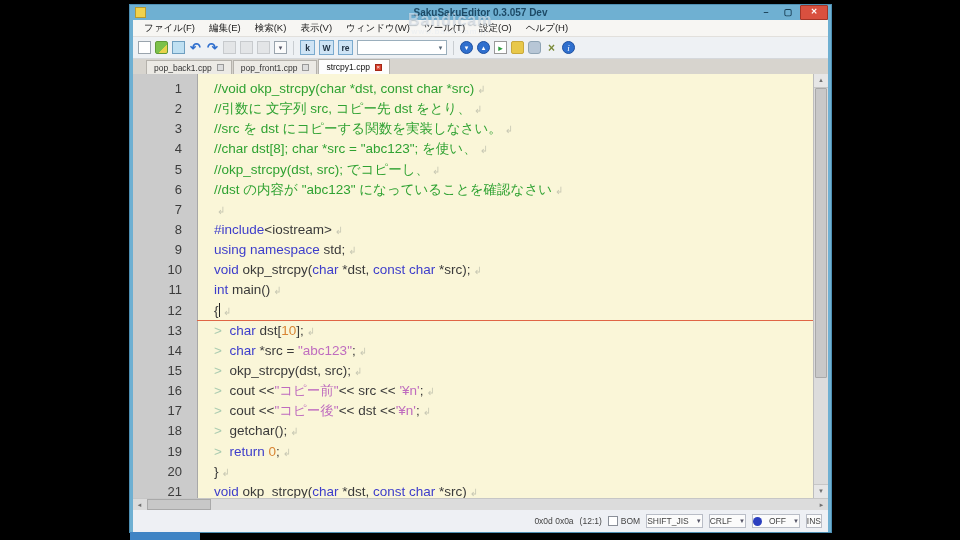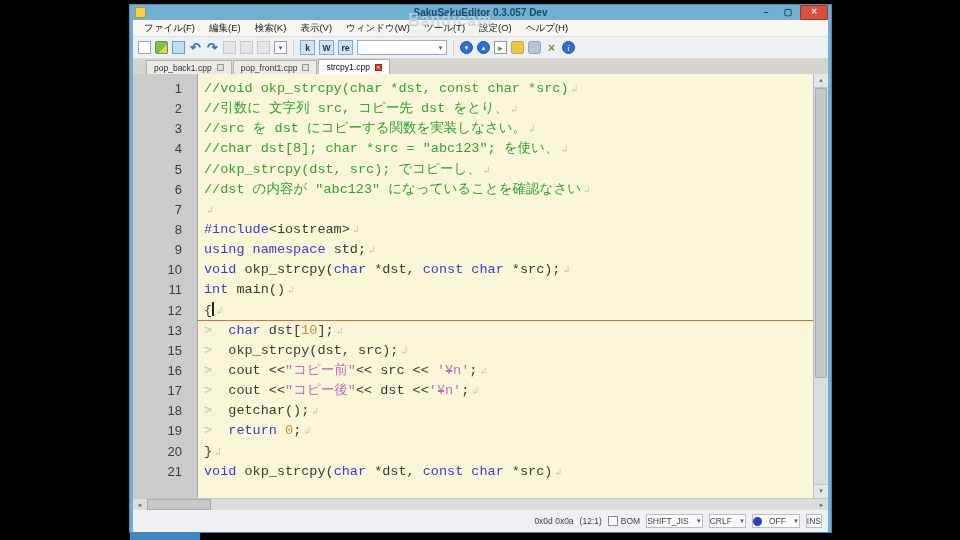--- a/index.html
+++ b/index.html
@@ -62,22 +62,22 @@
   .tab.active .tab-close{background:#d8402e;border-color:#a32615;color:#fff;font-size:6px;
                          line-height:5px;text-align:center;}
   
   .editor{height:424px;background:#faf6d8;position:relative;overflow:hidden;}
   .gutter-bg{position:absolute;left:0;top:0;bottom:0;width:64px;background:#cbcbcb;
              border-right:1px solid #a8a8a8;}
   .rows{position:absolute;left:0;top:0;right:15px;padding-top:5px;}
   .row{display:flex;height:20.15px;line-height:20.15px;}
   .ln{flex:0 0 64px;width:64px;text-align:right;padding-right:15px;box-sizing:border-box;
       font-size:13px;color:#3c3c3c;position:relative;z-index:1;}
-  .code{flex:1;white-space:pre;font-family:Liberation Mono, monospace;
-        font-size:13.5px;color:#3a3a3a;padding-left:7px;overflow:hidden;}
+  .code{flex:1;white-space:pre;font-family:Liberation Sans, sans-serif;
+        font-size:13.5px;color:#3a3a3a;padding-left:17px;overflow:hidden;}
   .row.current .code{box-shadow:inset 0 -1px 0 #e06545;}
   .cmt{color:#2fa232;} .kw{color:#3d3dcb;} .str{color:#bf6cbf;} .num{color:#d88534;}
   .df{color:#3a3a3a;} .tabmk{color:#a9cbb0;} .eol{color:#c9c9b4;font-size:10px;margin-left:3px;}
   .caret{display:inline-block;width:1.5px;height:14px;background:#222;vertical-align:-2px;}
   
   .vscroll{position:absolute;right:0;top:0;bottom:0;width:15px;background:#dcdcdc;
            border-left:1px solid #bdbdbd;box-sizing:border-box;}
   .vs-arrow{height:13px;text-align:center;font-size:6px;color:#707070;line-height:13px;
             background:#e6e6e6;border-bottom:1px solid #c6c6c6;}
   .vs-arrow.down{position:absolute;bottom:0;left:0;right:0;border-top:1px solid #c6c6c6;border-bottom:none;}
@@ -221,20 +221,24 @@
         </div>
         <div class="row current">
           <span class="ln">12</span>
           <span class="code"><span class="df">{</span><span class="caret"></span><span class="eol">↲</span></span>
         </div>
         <div class="row">
           <span class="ln">13</span>
           <span class="code"><span class="tabmk">&gt;  </span><span class="kw">char</span><span class="df"> dst[</span><span class="num">10</span><span class="df">];</span><span class="eol">↲</span></span>
         </div>
         <div class="row">
+          <span class="ln">14</span>
+          <span class="code"><span class="tabmk">&gt;  </span><span class="kw">char</span><span class="df"> *src = </span><span class="str">"abc123"</span><span class="df">;</span><span class="eol">↲</span></span>
+        </div>
+        <div class="row">
           <span class="ln">15</span>
           <span class="code"><span class="tabmk">&gt;  </span><span class="df">okp_strcpy(dst, src);</span><span class="eol">↲</span></span>
         </div>
         <div class="row">
           <span class="ln">16</span>
           <span class="code"><span class="tabmk">&gt;  </span><span class="df">cout &lt;&lt;</span><span class="str">"コピー前"</span><span class="df">&lt;&lt; src &lt;&lt; </span><span class="str">'¥n'</span><span class="df">;</span><span class="eol">↲</span></span>
         </div>
         <div class="row">
           <span class="ln">17</span>
           <span class="code"><span class="tabmk">&gt;  </span><span class="df">cout &lt;&lt;</span><span class="str">"コピー後"</span><span class="df">&lt;&lt; dst &lt;&lt;</span><span class="str">'¥n'</span><span class="df">;</span><span class="eol">↲</span></span>

